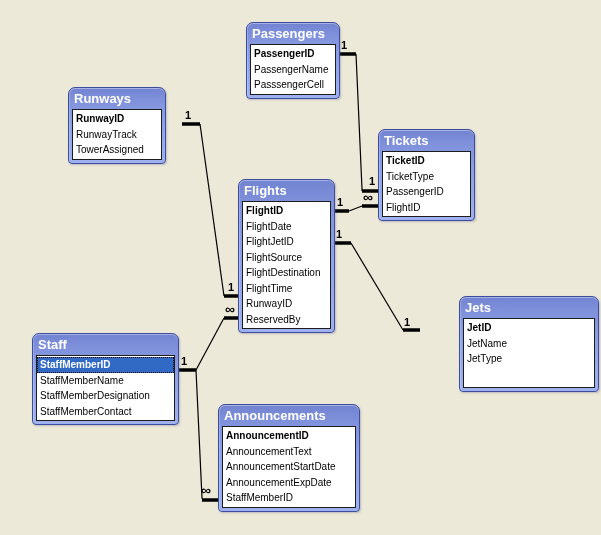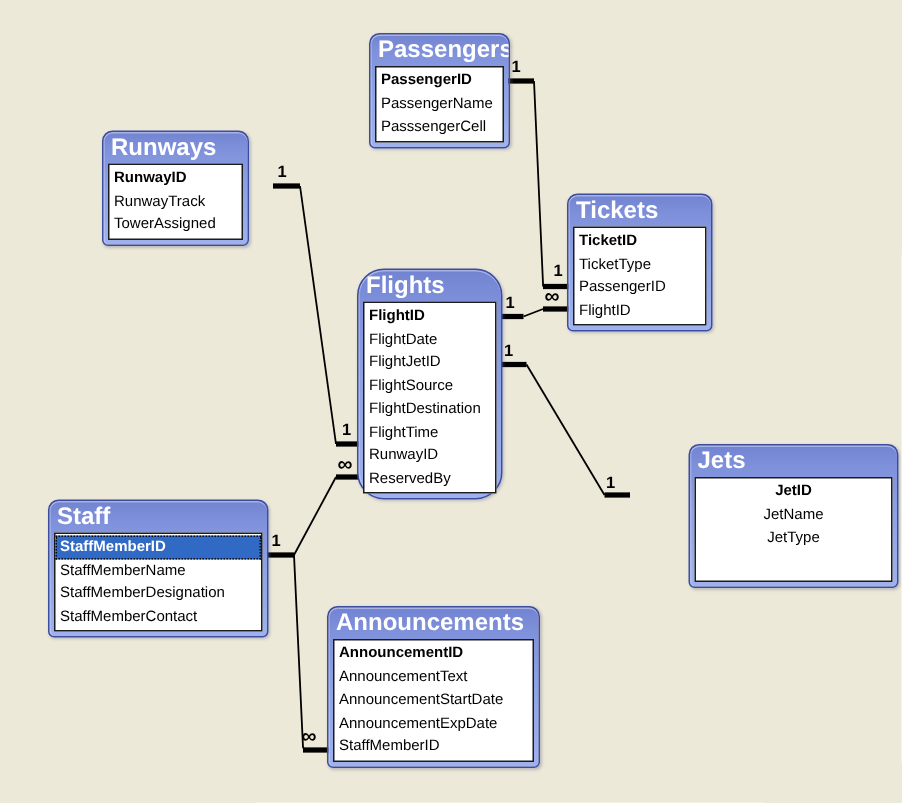--- a/index.html
+++ b/index.html
@@ -21,43 +21,43 @@
     position:absolute;
     border:1px solid #3c4c9e;
     border-radius:7px 7px 4px 4px;
     background:linear-gradient(180deg,#7283d1 0%,#7e90da 14%,#8da2e6 48%,#9fb2ee 100%);
     box-shadow: inset 0 1px 0 rgba(255,255,255,.38),
                 inset 1px 0 0 rgba(255,255,255,.22),
                 1px 1px 2px rgba(96,96,140,.35);
   }
   .title {
     height:21px; line-height:22px; padding-left:5px;
-    font-size:16px; font-weight:bold; color:#fff;
+    font-size:13px; font-weight:bold; color:#fff;
     white-space:nowrap; overflow:hidden;
   }
   .fields {
     background:#fff; border:1px solid #1c1c1c;
     margin:0 3px 3px 3px; padding:1px 0;
   }
   .frow {
     height:15.5px; line-height:15.5px; font-size:10px;
     padding:0 3px; color:#000; white-space:nowrap; overflow:hidden;
   }
   .frow.pk { font-weight:bold; }
   .frow.selected {
     background:#316ac5; color:#fff; font-weight:bold;
     outline:1px dotted #0a0a0a; outline-offset:-1px;
   }
   
   .t-passengers    { left:246px; top:22px;  width:92px;  }
   .t-runways       { left:68px;  top:87px;  width:96px;  }
   .t-tickets       { left:378px; top:129px; width:95px;  }
-  .t-flights       { left:238px; top:179px; width:95px;border-radius:18px;  }
+  .t-flights       { left:238px; top:179px; width:95px;  }
   .t-jets          { left:419px; top:296px; width:138px;margin-left:40px; }
-  .t-jets .fields  { min-height:66px;text-align:center; }
+  .t-jets .fields  { min-height:66px; }
   .t-staff         { left:32px;  top:333px; width:145px; }
   .t-announcements { left:218px; top:404px; width:140px; }
 </style>
 </head>
 <body>
 
 <div class="canvas">
 
   <svg class="rel-layer">
     <g>

